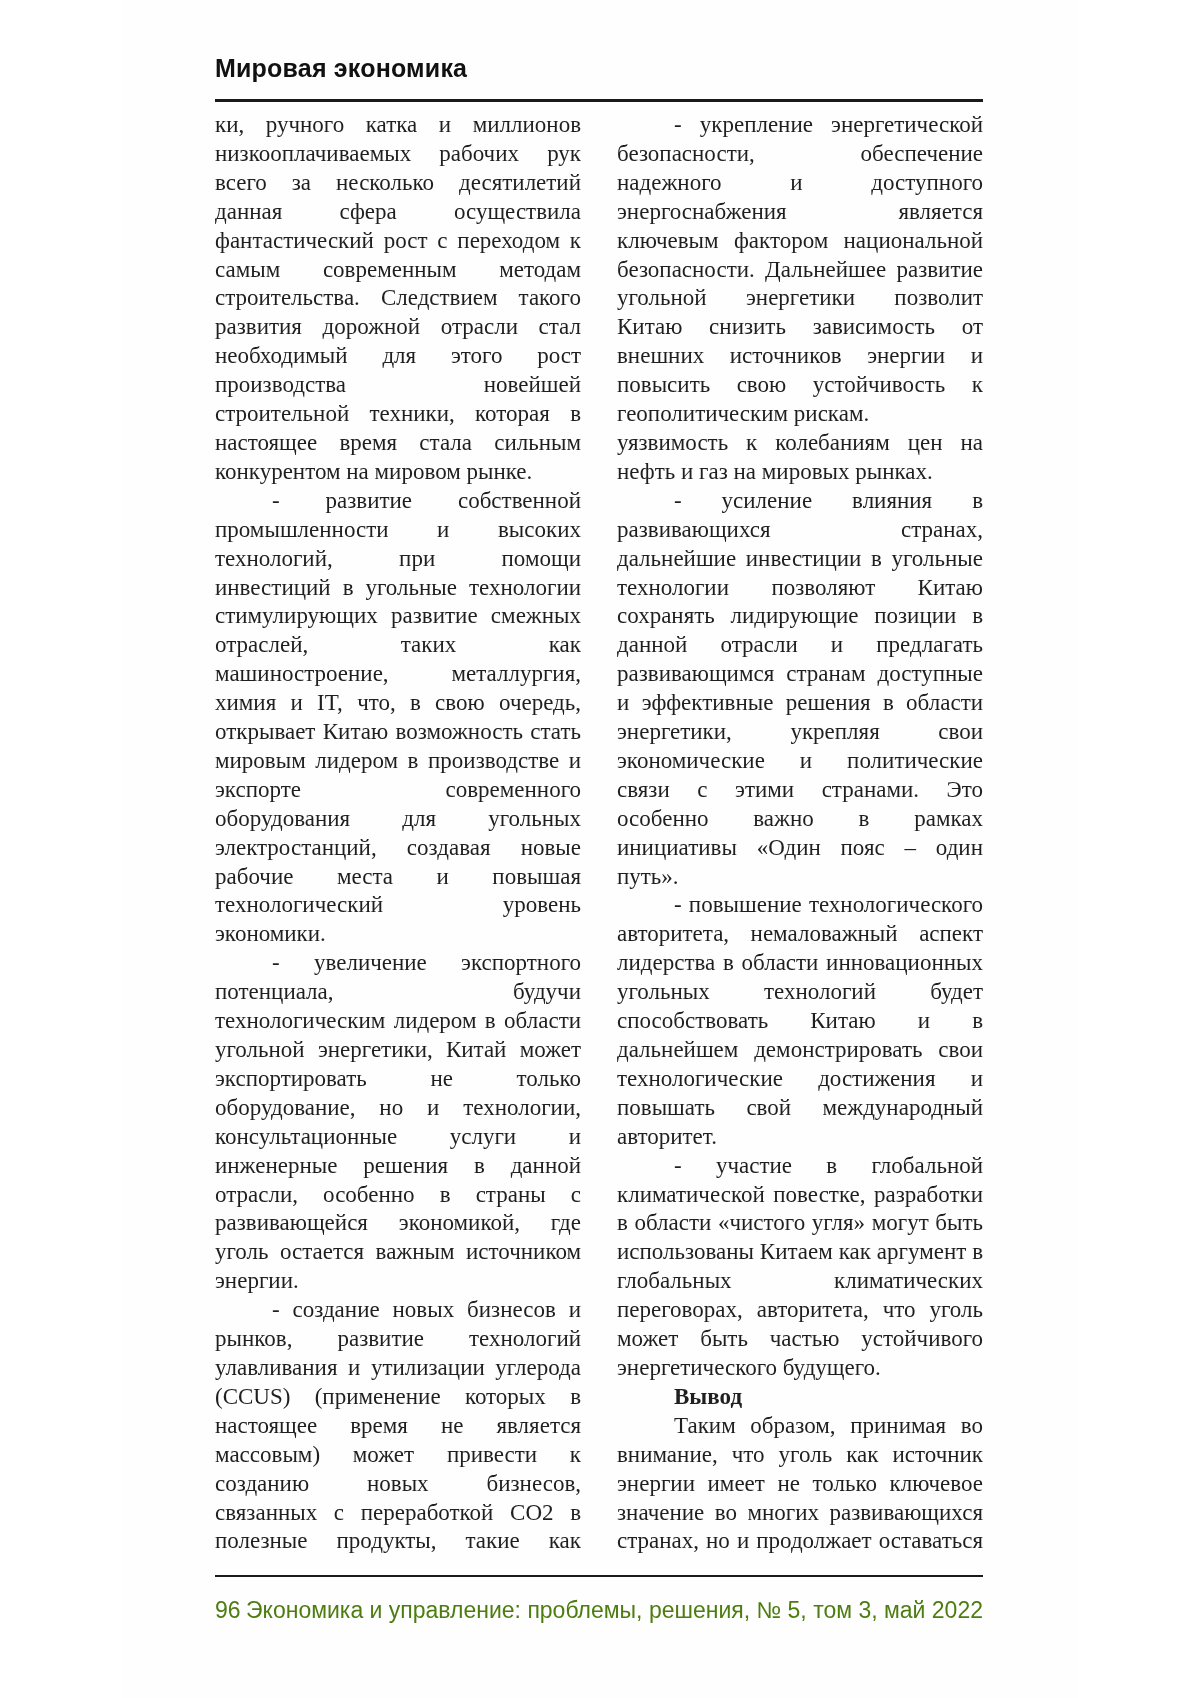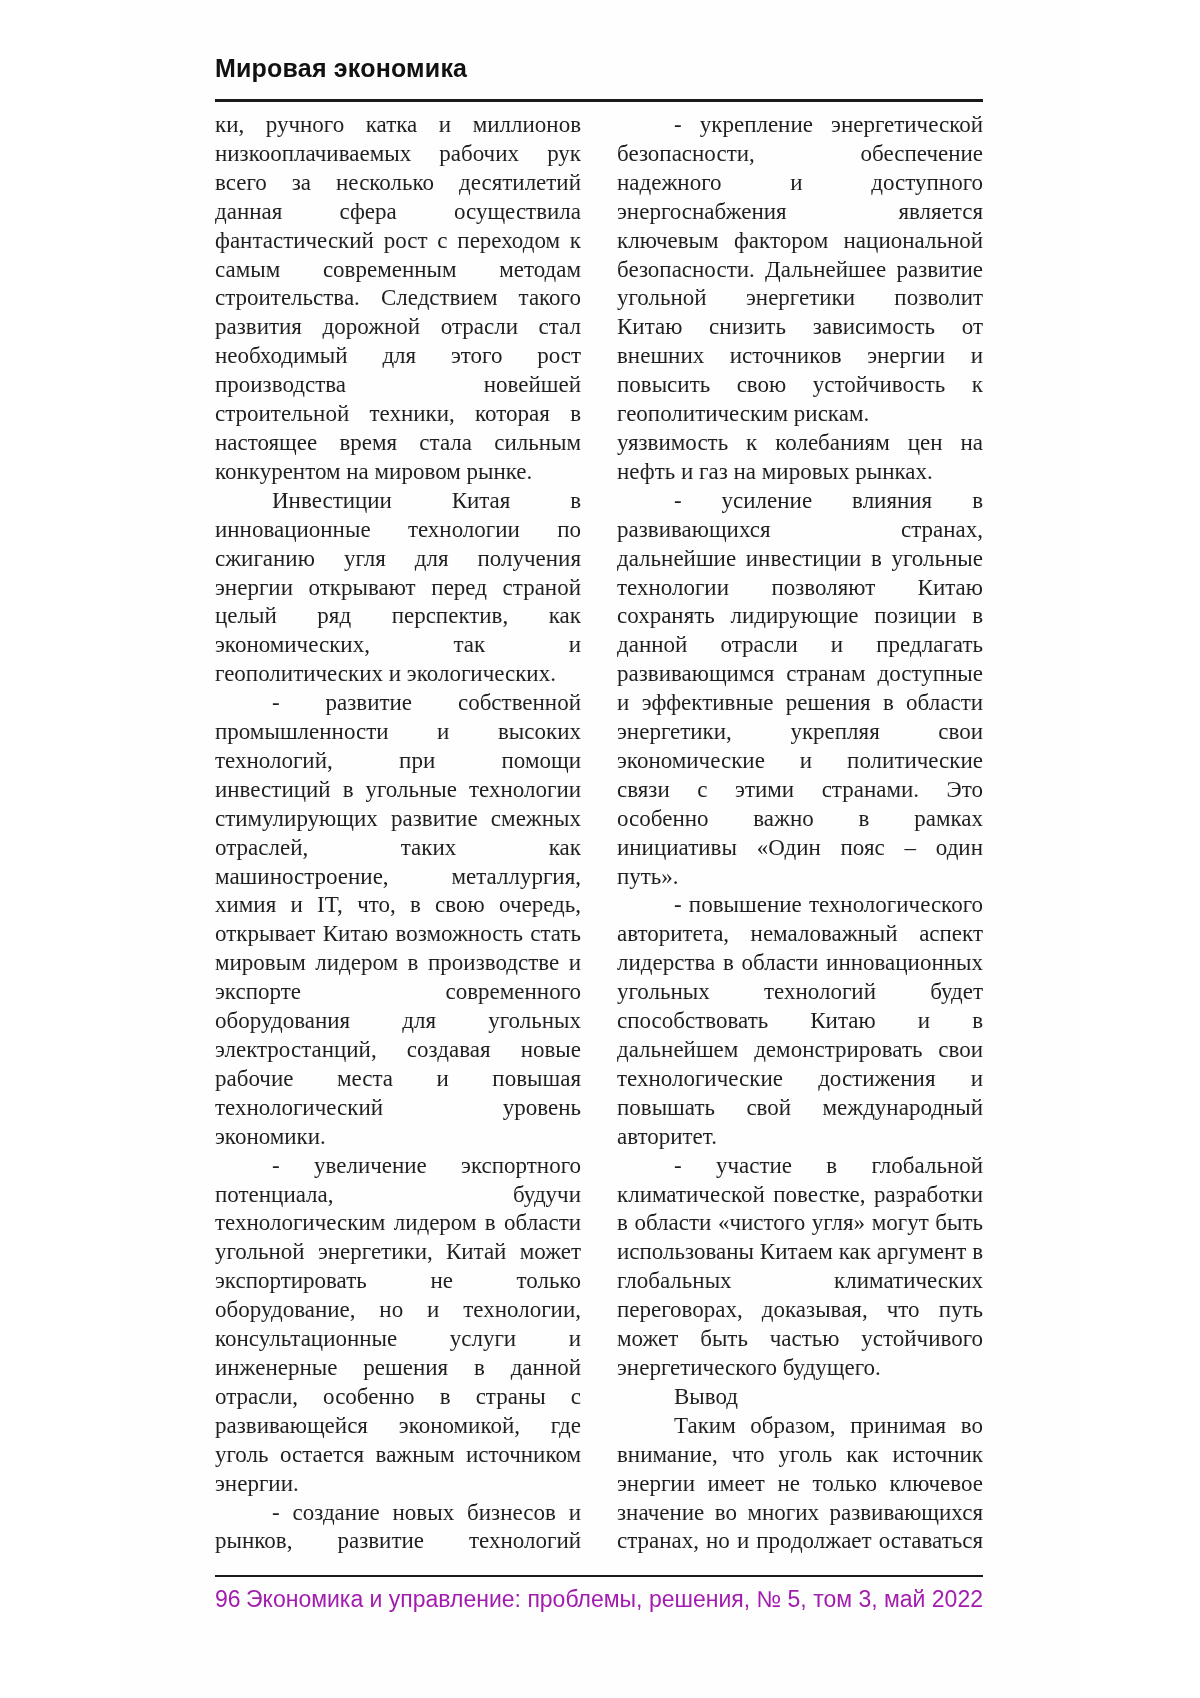--- a/index.html
+++ b/index.html
@@ -48,60 +48,59 @@
     margin: 0;
     font-size: 23px;
     line-height: 28.9px;
     text-align: justify;
     text-justify: inter-word;
     hyphens: auto;
     -webkit-hyphens: auto;
     color: #1f1f1f;
   }
   p.para.indent { text-indent: 57px; }
-  p.para.bold { font-weight: 400; }
+  p.para.bold { font-weight: 700; }
   .footer-divider {
     border: none;
     border-top: 2.5px solid #1a1a1a;
     margin: 16px 0 0 0;
   }
   .footer {
     display: flex;
     justify-content: space-between;
     align-items: baseline;
-    margin-top: 9px;
+    margin-top: 20px;
     font-family: "Liberation Sans", sans-serif;
     font-size: 23px;
-    color: #a21caf;
+    color: #4d7c0f;
   }
 </style>
 </head>
 <body>
 
 <div class="page">
 
   <h1 class="section-title">Мировая экономика</h1>
 
   <hr class="header-divider">
 
   <div class="body-columns">
     <div class="column">
         <p class="para" lang="ru">ки, ручного катка и миллионов низкооплачиваемых рабочих рук всего за несколько десятилетий данная сфера осуществила фантастический рост с переходом к самым современным методам строительства. Следствием такого развития дорожной отрасли стал необходимый для этого рост производства новейшей строительной техники, которая в настоящее время стала сильным конкурентом на мировом рынке.</p>
-        <p class="para indent" lang="ru">Инвестиции Китая в инновационные технологии по сжиганию угля для получения энергии открывают перед страной целый ряд перспектив, как экономических, так и геополитических и экологических.</p>
         <p class="para indent" lang="ru">- развитие собственной промышленности и высоких технологий, при помощи инвестиций в угольные технологии стимулирующих развитие смежных отраслей, таких как машиностроение, металлургия, химия и IT, что, в свою очередь, открывает Китаю возможность стать мировым лидером в производстве и экспорте современного оборудования для угольных электростанций, создавая новые рабочие места и повышая технологический уровень экономики.</p>
         <p class="para indent" lang="ru">- увеличение экспортного потенциала, будучи технологическим лидером в области угольной энергетики, Китай может экспортировать не только оборудование, но и технологии, консультационные услуги и инженерные решения в данной отрасли, особенно в страны с развивающейся экономикой, где уголь остается важным источником энергии.</p>
         <p class="para indent" lang="ru">- создание новых бизнесов и рынков, развитие технологий улавливания и утилизации углерода (CCUS) (применение которых в настоящее время не является массовым) может привести к созданию новых бизнесов, связанных с переработкой CO2 в полезные продукты, такие как строительные материалы, химические вещества и топливо. Это открывает новые рынки и возможности для экономического роста.</p>
         <p class="para indent" lang="ru">- снижение зависимости от волатильности цен на энергоносители, продолжая развивать собственные угольные ресурсы и технологии их использования, Китай в состоянии понизить свою</p>
       </div>
     <div class="column">
         <p class="para indent" lang="ru">- укрепление энергетической безопасности, обеспечение надежного и доступного энергоснабжения является ключевым фактором национальной безопасности. Дальнейшее развитие угольной энергетики позволит Китаю снизить зависимость от внешних источников энергии и повысить свою устойчивость к геополитическим рискам.</p>
         <p class="para" lang="ru">уязвимость к колебаниям цен на нефть и газ на мировых рынках.</p>
         <p class="para indent" lang="ru">- усиление влияния в развивающихся странах, дальнейшие инвестиции в угольные технологии позволяют Китаю сохранять лидирующие позиции в данной отрасли и предлагать развивающимся странам доступные и эффективные решения в области энергетики, укрепляя свои экономические и политические связи с этими странами. Это особенно важно в рамках инициативы «Один пояс – один путь».</p>
         <p class="para indent" lang="ru">- повышение технологического авторитета, немаловажный аспект лидерства в области инновационных угольных технологий будет способствовать Китаю и в дальнейшем демонстрировать свои технологические достижения и повышать свой международный авторитет.</p>
-        <p class="para indent" lang="ru">- участие в глобальной климатической повестке, разработки в области «чистого угля» могут быть использованы Китаем как аргумент в глобальных климатических переговорах, доказывая, что путь может быть частью устойчивого энергетического будущего.</p>
+        <p class="para indent" lang="ru">- участие в глобальной климатической повестке, разработки в области «чистого угля» могут быть использованы Китаем как аргумент в глобальных климатических переговорах, авторитета, что уголь может быть частью устойчивого энергетического будущего.</p>
         <p class="para indent bold" lang="ru">Вывод</p>
         <p class="para indent" lang="ru">Таким образом, принимая во внимание, что уголь как источник энергии имеет не только ключевое значение во многих развивающихся странах, но и продолжает оставаться важным резервом энергетической безопасности развитых стран, инвестиции Китая в передовые угольные технологии – это стратегически важный шаг, который может принести стране значительные экономические, политические и экологические выгоды в будущем. Акцентируя внимание на инновациях в сфере угольной промышленности и энергетики, КНР, наряду с технологической и энергетической безопасностью, созданием новых рабочих мест, улучшением экологической ситуации внутри страны, становится экспертом в области решения сложных энергетических задач, позволяющим получать преимущество в освоении новых и сформировавшихся рынков.</p>
       </div>
   </div>
 
   <hr class="footer-divider">
 
   <div class="footer">
     <span>96</span>
     <span>Экономика и управление: проблемы, решения, № 5, том 3, май 2022</span>

